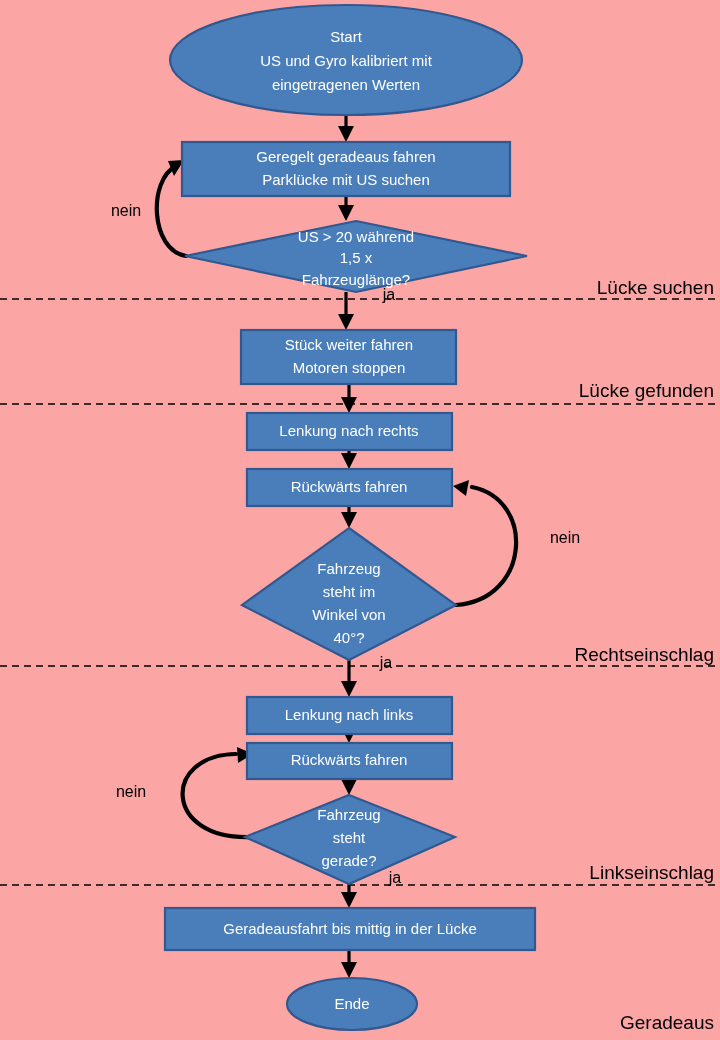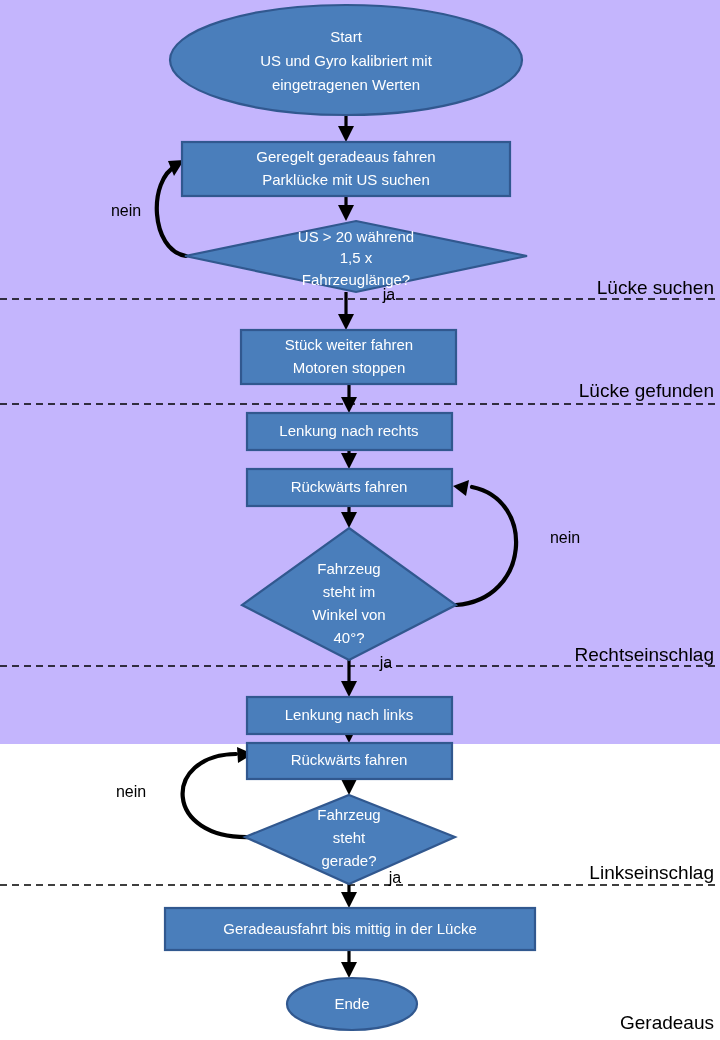--- a/index.html
+++ b/index.html
@@ -9,22 +9,22 @@
   }
   body {
     width: 720px;
     height: 1040px;
     overflow: hidden;
     font-family: "Liberation Sans", sans-serif;
   }
   #flow-root {
     position: relative;
     width: 720px;
-    height: 744px;
-    background: #c4b5fd;
+    height: 1040px;
+    background: #fca5a5;
   }
   svg.flow-canvas {
     position: absolute;
     top: 0;
     left: 0;
     width: 720px;
     height: 1040px;
   }
   .node-shape {
     fill: #4a7ebb;

